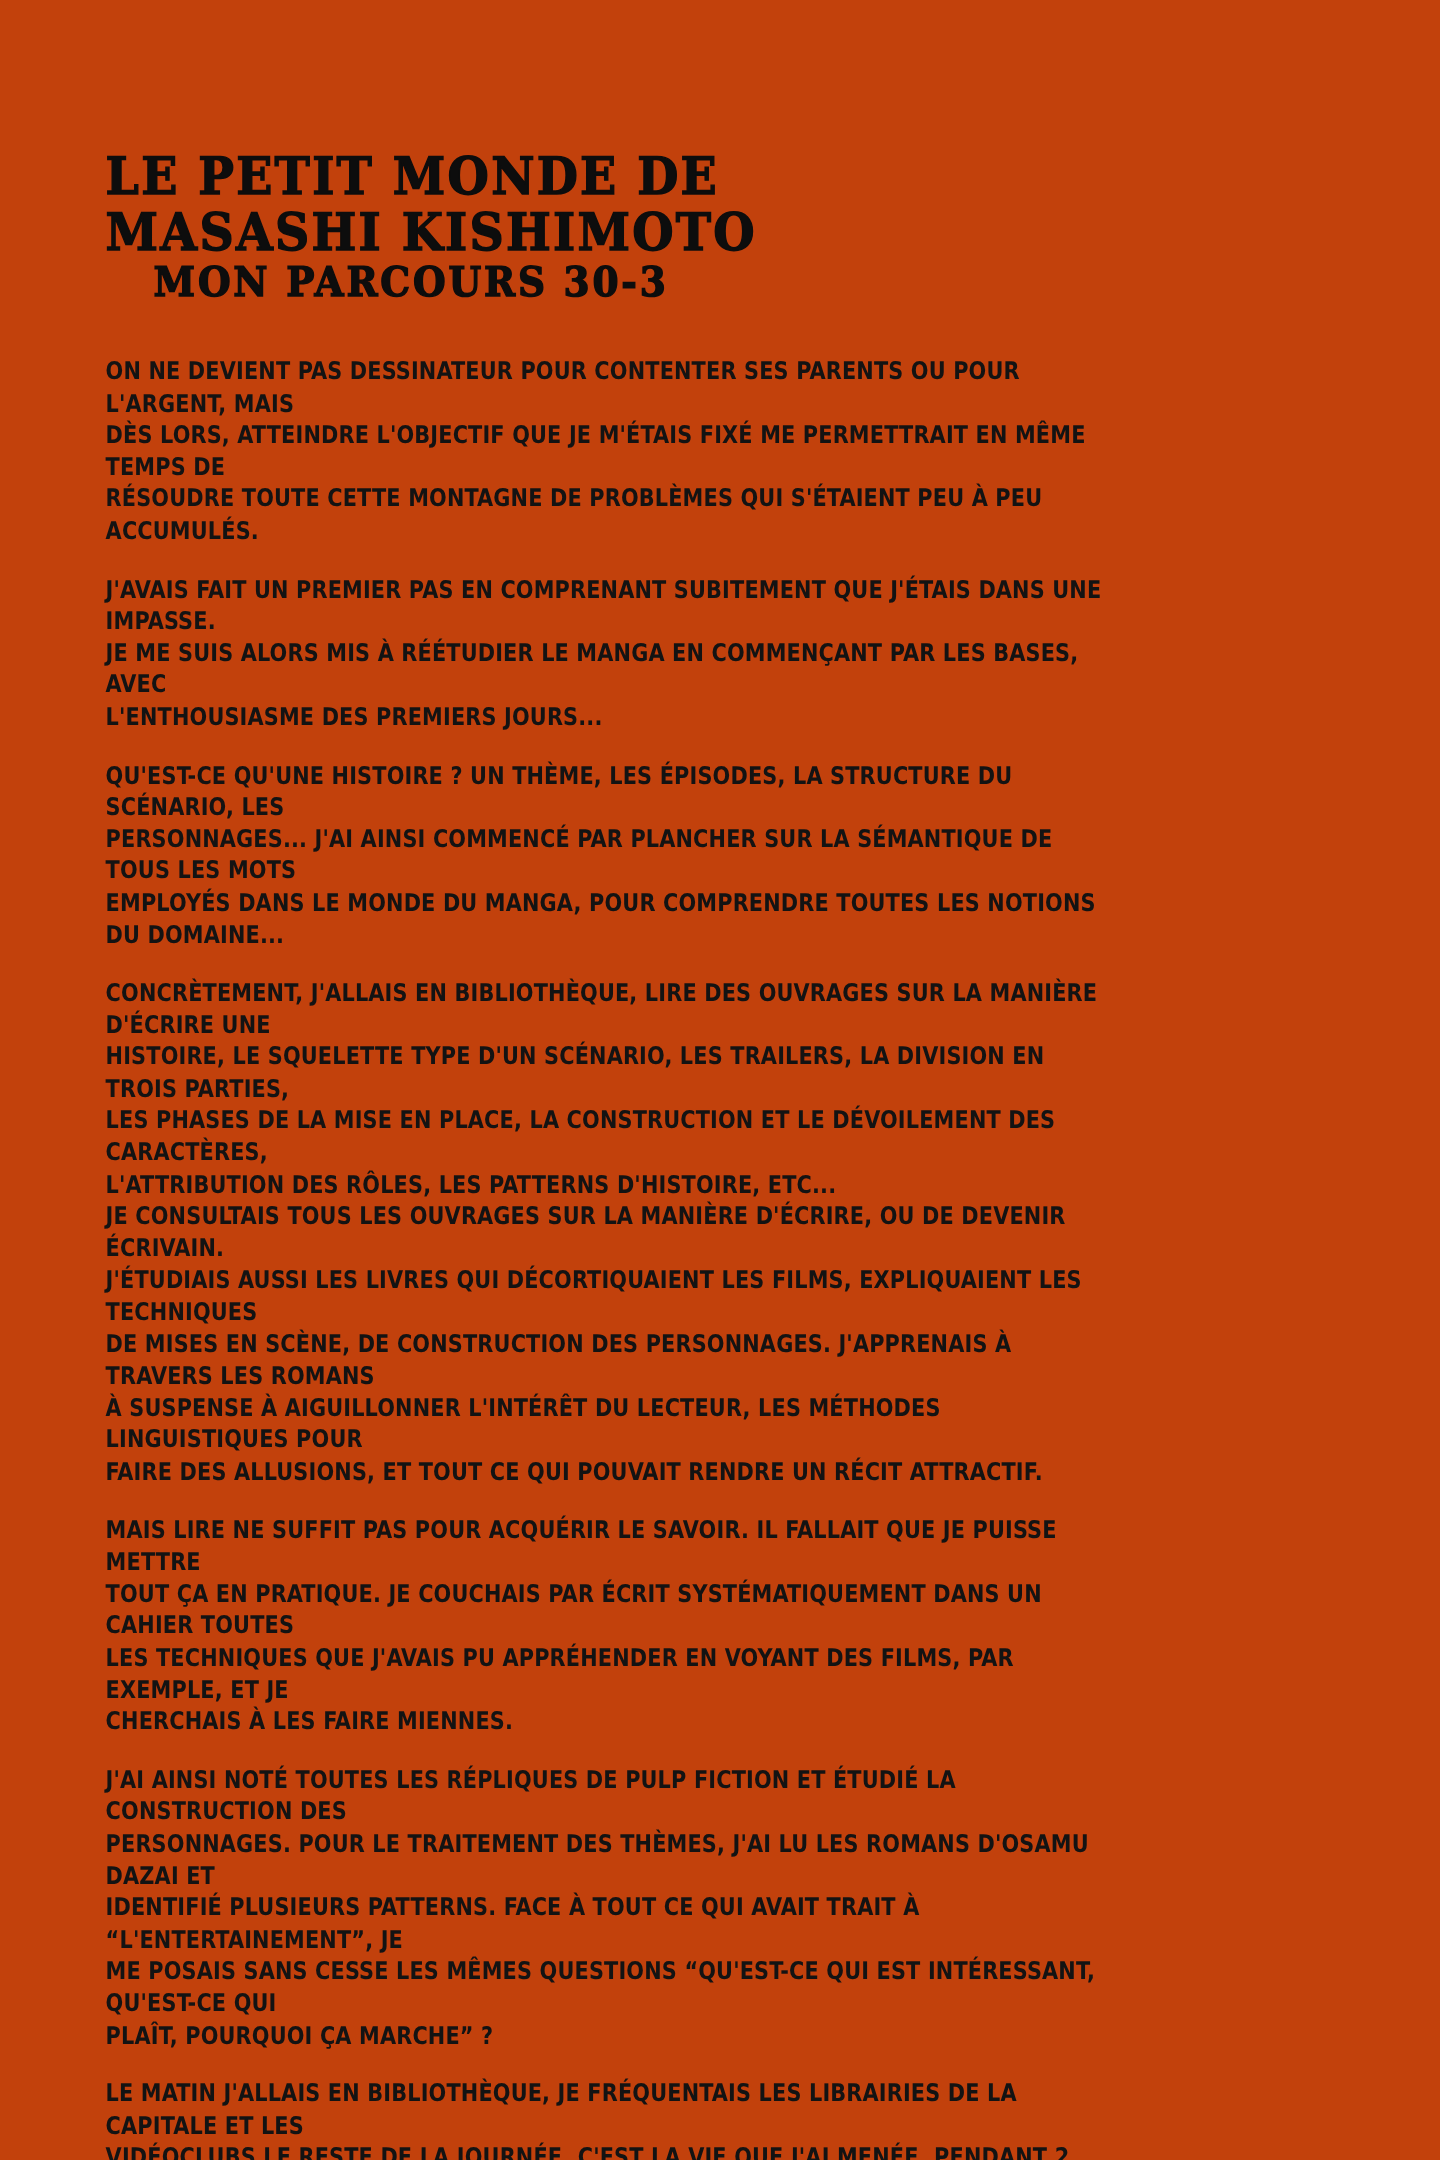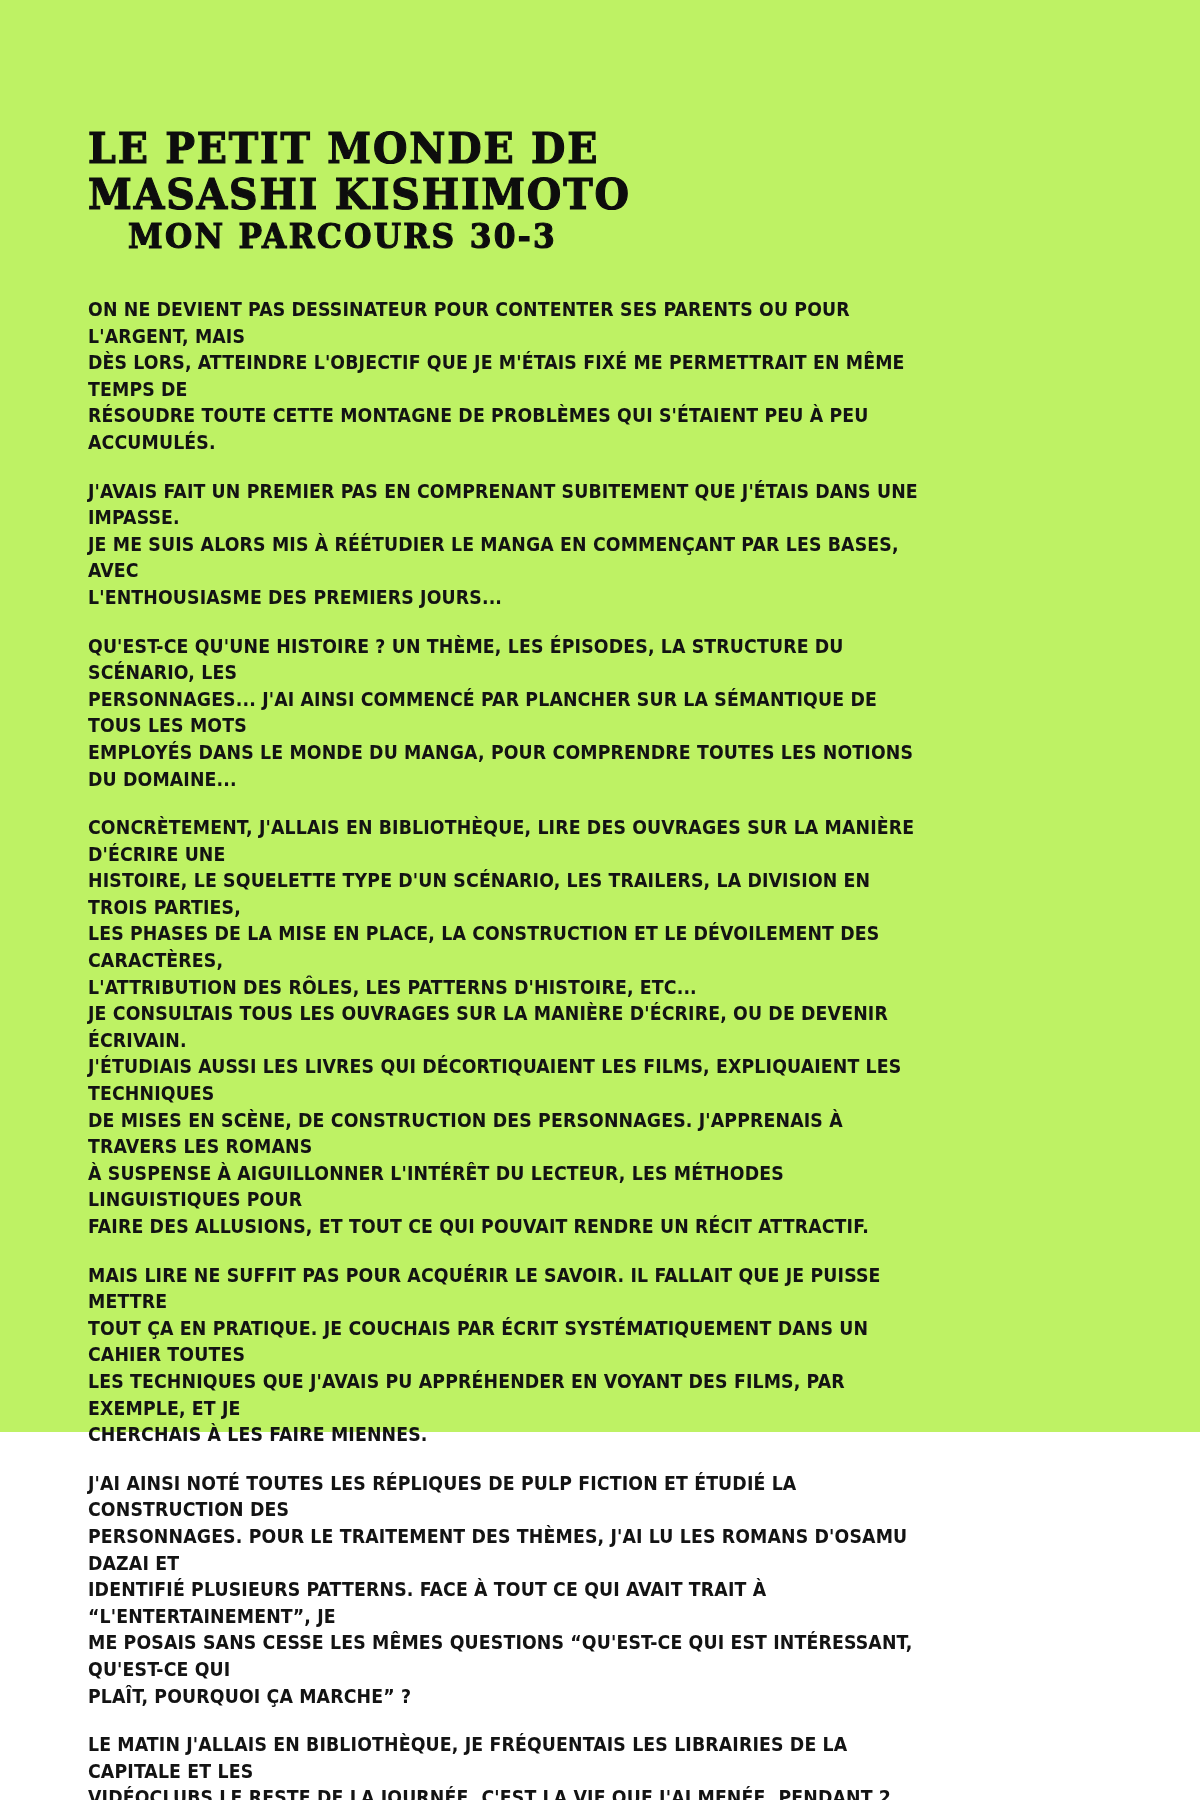--- a/index.html
+++ b/index.html
@@ -12,22 +12,22 @@
     width: 1200px;
     height: 1800px;
     overflow: hidden;
     font-family: "Liberation Sans", sans-serif;
     color: #111111;
   }
 
   .page {
     position: relative;
     width: 1200px;
-    height: 1432px;
-    background: #bef264;
+    height: 1800px;
+    background: #c2410c;
     box-sizing: border-box;
   }
 
   
   .title-block {
     position: absolute;
     left: 88px;
     top: 128px;
     width: 900px;
   }

